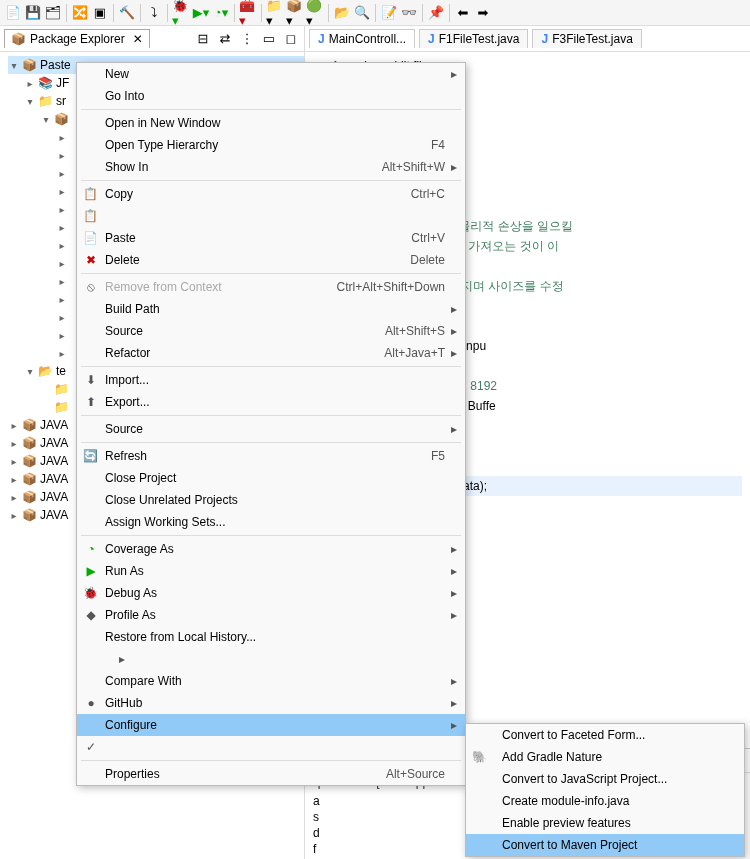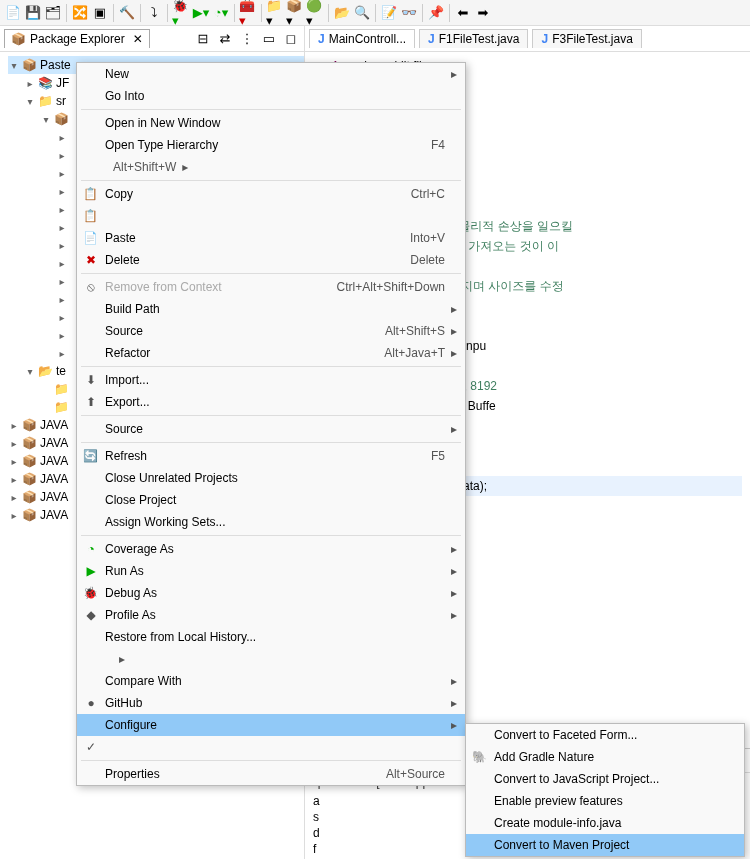--- a/index.html
+++ b/index.html
@@ -33,21 +33,21 @@
 .context-menu { position: absolute; left: 76px; top: 62px; width: 390px; background: #f9f9f9; border: 1px solid #bbb; box-shadow: 2px 2px 8px rgba(0,0,0,0.25); z-index: 100; }
 .menu-item { display: flex; align-items: center; height: 22px; padding: 0 8px 0 4px; cursor: pointer; }
 .menu-item.highlighted { background: #91c9f7; align-items: center; }
 .menu-icon { width: 20px; text-align: center; font-size: 12px; }
 .menu-label { flex: 1; padding-left: 4px; }
 .menu-shortcut { color: #555; padding-left: 12px; }
 .menu-arrow { width: 12px; text-align: right; color: #555; }
 .menu-sep { height: 1px; background: #ddd; margin: 2px 4px; }
 .menu-item.disabled { color: #aaa; }
 .submenu { position: absolute; left: 465px; top: 723px; width: 280px; background: #f9f9f9; border: 1px solid #bbb; box-shadow: 2px 2px 8px rgba(0,0,0,0.25); z-index: 101; }
-.submenu .menu-item { height: 22px; padding-left: 28px; }
+.submenu .menu-item { height: 22px; padding-left: 36px; }
 .submenu .menu-item.highlighted { background: #91c9f7; }
 .console-area { border-top: 1px solid #ccc; }
 .console-tabs { display: flex; align-items: center; height: 24px; border-bottom: 1px solid #ddd; padding: 0 6px; gap: 8px; }
 .console-tab { display: flex; align-items: center; gap: 4px; cursor: pointer; }
 .console-header { padding: 2px 6px; color: #333; white-space: nowrap; overflow: hidden; }
 .console-out { font-family: Consolas, monospace; padding: 2px 8px; line-height: 16px; }
 </style>
 </head>
 <body>
 
@@ -296,39 +296,40 @@
       <span class="menu-arrow"></span>
     </div>
     <div class="menu-item">
       <span class="menu-icon" style="color:#555"></span>
       <span class="menu-label">Open Type Hierarchy</span>
       <span class="menu-shortcut">F4</span>
       <span class="menu-arrow"></span>
     </div>
     <div class="menu-item">
       <span class="menu-icon" style="color:#555"></span>
+      <span class="menu-label">Show In</span>
       <span class="menu-shortcut">Alt+Shift+W</span>
       <span class="menu-arrow">▸</span>
     </div>
     <div class="menu-sep"></div>
     <div class="menu-item">
       <span class="menu-icon" style="color:#555">📋</span>
       <span class="menu-label">Copy</span>
       <span class="menu-shortcut">Ctrl+C</span>
       <span class="menu-arrow"></span>
     </div>
     <div class="menu-item">
       <span class="menu-icon" style="color:#555">📋</span>
       <span class="menu-shortcut"></span>
       <span class="menu-arrow"></span>
     </div>
     <div class="menu-item">
       <span class="menu-icon" style="color:#555">📄</span>
       <span class="menu-label">Paste</span>
-      <span class="menu-shortcut">Into+V</span>
+      <span class="menu-shortcut">Ctrl+V</span>
       <span class="menu-arrow"></span>
     </div>
     <div class="menu-item">
       <span class="menu-icon" style="color:#c00">✖</span>
       <span class="menu-label">Delete</span>
       <span class="menu-shortcut">Delete</span>
       <span class="menu-arrow"></span>
     </div>
     <div class="menu-sep"></div>
     <div class="menu-item disabled">
@@ -377,27 +378,27 @@
     </div>
     <div class="menu-sep"></div>
     <div class="menu-item">
       <span class="menu-icon" style="color:#555">🔄</span>
       <span class="menu-label">Refresh</span>
       <span class="menu-shortcut">F5</span>
       <span class="menu-arrow"></span>
     </div>
     <div class="menu-item">
       <span class="menu-icon" style="color:#555"></span>
+      <span class="menu-label">Close Project</span>
+      <span class="menu-shortcut"></span>
+      <span class="menu-arrow"></span>
+    </div>
+    <div class="menu-item">
+      <span class="menu-icon" style="color:#555"></span>
       <span class="menu-label">Close Unrelated Projects</span>
-      <span class="menu-shortcut"></span>
-      <span class="menu-arrow"></span>
-    </div>
-    <div class="menu-item">
-      <span class="menu-icon" style="color:#555"></span>
-      <span class="menu-label">Close Project</span>
       <span class="menu-shortcut"></span>
       <span class="menu-arrow"></span>
     </div>
     <div class="menu-item">
       <span class="menu-icon" style="color:#555"></span>
       <span class="menu-label">Assign Working Sets...</span>
       <span class="menu-shortcut"></span>
       <span class="menu-arrow"></span>
     </div>
     <div class="menu-sep"></div>
@@ -473,21 +474,21 @@
       <span>Convert to Faceted Form...</span>
     </div>
     <div class="menu-item">
       <span style="position:absolute;left:6px">🐘</span>
       <span>Add Gradle Nature</span>
     </div>
     <div class="menu-item">
       <span>Convert to JavaScript Project...</span>
     </div>
     <div class="menu-item">
+      <span>Create module-info.java</span>
+    </div>
+    <div class="menu-item">
       <span>Enable preview features</span>
-    </div>
-    <div class="menu-item">
-      <span>Create module-info.java</span>
     </div>
     <div class="menu-item highlighted">
       <span>Convert to Maven Project</span>
     </div>
   </div>
 
 </body></html>

